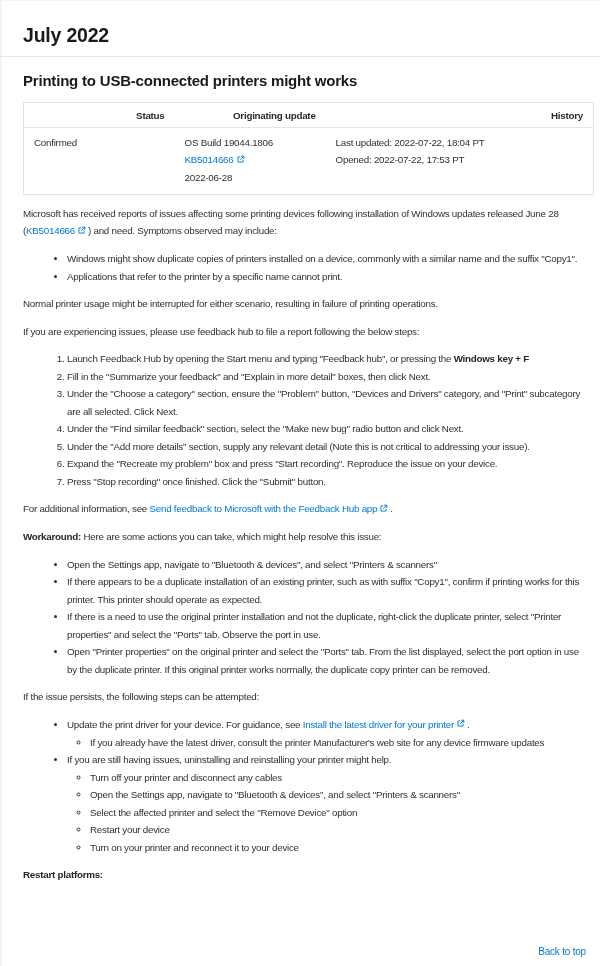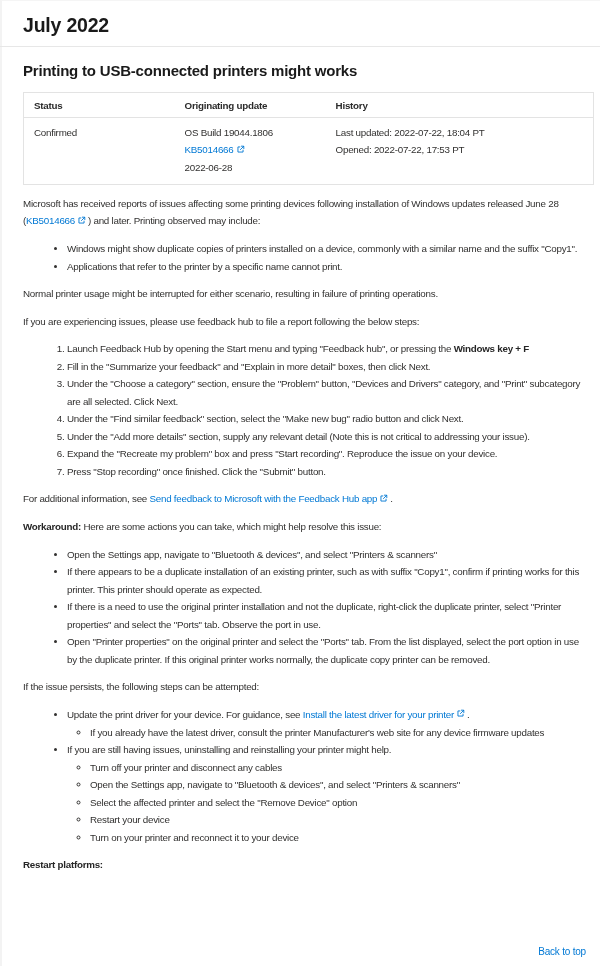--- a/index.html
+++ b/index.html
@@ -10,39 +10,39 @@
     color: #323130;
   }
   .page {
     position: relative; width: 600px; height: 966px;
     padding: 0 6px 0 21px;
     border-left: 2px solid #f3f3f3;
     border-top: 1px solid #f5f5f5;
     font-size: 9.8px; line-height: 17.5px; letter-spacing: -0.25px;
   }
   h1.month-title {
-    margin: 0; padding-top: 12px;
+    margin: 0; padding-top: 22px;
     font-size: 19.5px; line-height: 24px; font-weight: 700;
     color: #1a1a1a; letter-spacing: -0.2px;
   }
   .title-divider {
     height: 1px; background: #e7e7e7;
     margin: 9px -6px 0 -23px;
   }
   h2.issue-title {
     margin: 14px 0 0;
     font-size: 15px; line-height: 19px; font-weight: 700;
     color: #1a1a1a; letter-spacing: -0.2px;
   }
   table.status-table {
     width: 100%; border-collapse: collapse; margin-top: 12px;
     border: 1px solid #e3e3e3; font-size: 9.8px;
   }
   table.status-table th {
-    text-align: left; font-weight: 700; color: #2b2b2b;
+    text-align: right; font-weight: 700; color: #2b2b2b;
     padding: 5px 10px 4px; border-bottom: 1px solid #e3e3e3;
     line-height: 15px;
   }
   table.status-table td {
     vertical-align: top; padding: 6px 10px 8px; line-height: 17px;
   }
   th.col-1, td.col-1 { width: 26.5%; }
   th.col-2, td.col-2 { width: 26.5%; }
   p { margin: 10px 0; }
   ul, ol { margin: 10px 8px; padding-left: 36px; }
@@ -99,21 +99,21 @@
       </tr>
     </tbody>
   </table>
 
   <p><span>Microsoft has received reports of issues affecting some printing devices following installation of Windows updates released June 28 (</span><a class="link">KB5014666</a><span class="ext"><svg viewBox="0 0 12 12" width="9" height="9">
           <g fill="none" stroke="currentColor" stroke-width="1.2" stroke-linecap="round">
             <path d="M5.2 2.6H2.6v6.8h6.8V6.8"></path>
             <path d="M7.2 1.6h3.2v3.2"></path>
             <path d="M10.2 1.8 5.9 6.1"></path>
           </g>
-        </svg></span><span>) and later. Printing observed may include:</span></p>
+        </svg></span><span>) and need. Symptoms observed may include:</span></p>
 
   <ul>
     <li>Windows might show duplicate copies of printers installed on a device, commonly with a similar name and the suffix "Copy1".</li>
     <li>Applications that refer to the printer by a specific name cannot print.</li>
   </ul>
 
   <p>Normal printer usage might be interrupted for either scenario, resulting in failure of printing operations.</p>
 
   <p>If you are experiencing issues, please use feedback hub to file a report following the below steps:</p>
 

